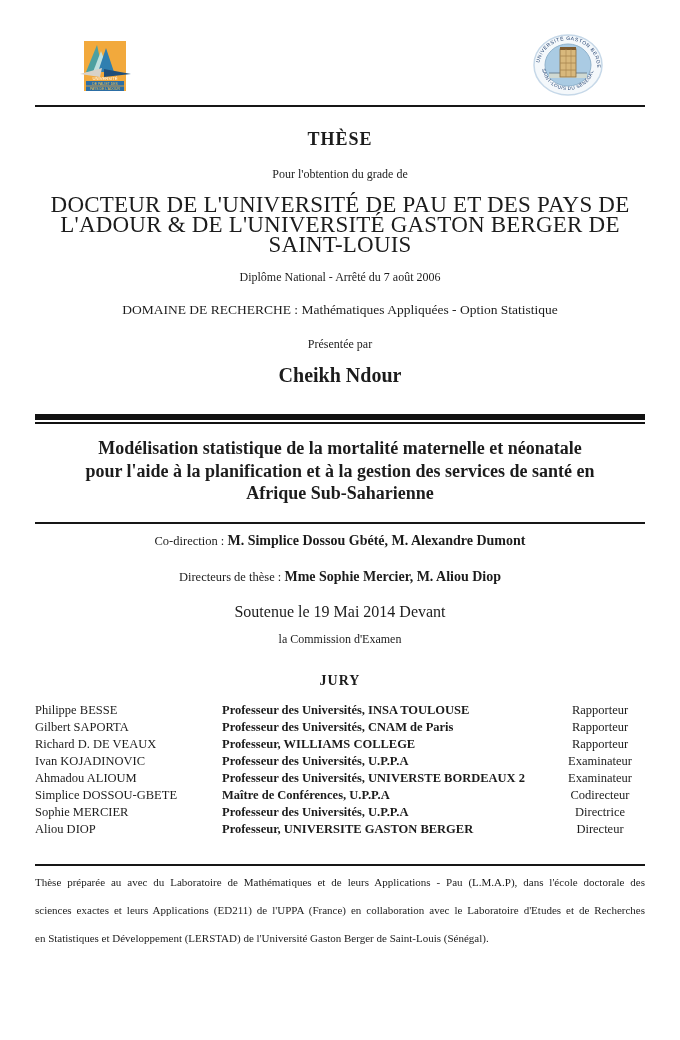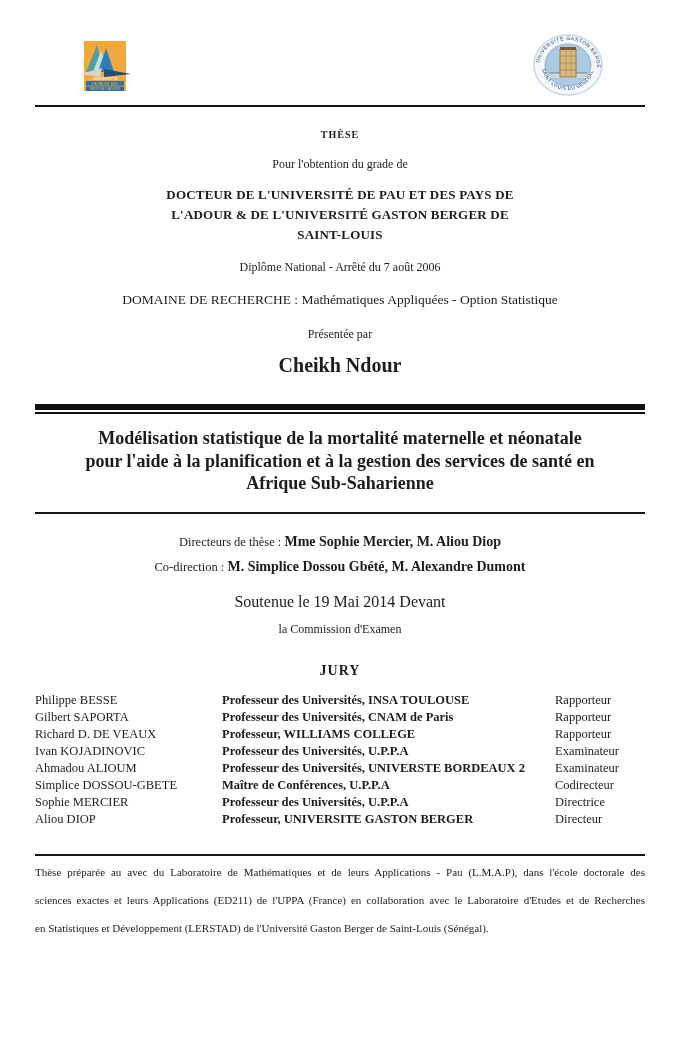--- a/index.html
+++ b/index.html
@@ -9,23 +9,23 @@
     overflow:hidden;
   }
   .content{padding:0 35px;}
   
   .header{position:relative;height:105px;}
   .logo-left{position:absolute;left:76px;top:38px;}
   .logo-right{position:absolute;left:531px;top:33px;}
   .rule-header{border-top:2px solid #161616;margin:0 35px;}
   
   .c{text-align:center;}
-  .these{font-size:10px;font-weight:bold;letter-spacing:1px;margin-top:22px;}
+  .these{font-size:18px;font-weight:bold;letter-spacing:1px;margin-top:22px;}
   .obtention{font-size:12px;margin-top:17px;}
-  .degree{font-size:13px;font-weight:bold;line-height:20px;margin-top:13px;letter-spacing:.2px;}
+  .degree{font-size:23px;font-weight:normal;line-height:20px;margin-top:13px;letter-spacing:.2px;}
   .diplome{font-size:12px;margin-top:15px;}
   .domaine{font-size:13.5px;margin-top:17px;}
   .presentee{font-size:12px;margin-top:19px;}
   .author{font-size:20px;font-weight:bold;margin-top:12px;}
   
   .rule-thick{height:6px;background:#111;margin-top:27px;}
   .rule-thick-under{border-top:2px solid #111;margin-top:2px;}
   .thesis-title{font-size:18px;font-weight:bold;line-height:22.5px;margin-top:13px;}
   .rule-mid{border-top:2px solid #161616;margin-top:17px;}
   
@@ -35,21 +35,21 @@
   .codir-line{font-size:12.5px;margin-top:9px;}
   .codir-line .val{font-weight:bold;font-size:14px;}
   .soutenue{font-size:16px;margin-top:18px;}
   .commission{font-size:12px;margin-top:11px;}
   
   .jury-heading{font-size:14px;font-weight:bold;letter-spacing:1px;margin-top:26px;}
   .jury-table{margin-top:13px;font-size:12.5px;line-height:17px;}
   .jury-row{display:flex;}
   .jury-name{width:187px;flex:none;font-family:Liberation Serif, serif;}
   .jury-title{flex:1;font-weight:bold;}
-  .jury-role{width:90px;flex:none;text-align:left;}
+  .jury-role{width:90px;flex:none;text-align:center;}
   
   .rule-footer{border-top:2px solid #161616;margin-top:26px;}
   .footnote{margin-top:2px;font-size:11px;line-height:28px;}
   .fn-line{text-align:justify;text-align-last:justify;}
   .fn-line.last{text-align-last:left;}
 </style>
 </head>
 <body>
 
 <div class="page">
@@ -116,25 +116,25 @@
     <div class="rule-thick-under"></div>
 
     <div class="c thesis-title">
       <div>Modélisation statistique de la mortalité maternelle et néonatale</div>
       <div>pour l'aide à la planification et à la gestion des services de santé en</div>
       <div>Afrique Sub-Saharienne</div>
     </div>
 
     <div class="rule-mid"></div>
 
+    <div class="c codir-line">
+      <span class="lbl">Co-direction : </span><span class="val">M. Simplice Dossou Gbété, M. Alexandre Dumont</span>
+    </div>
     <div class="c dir-line">
       <span class="lbl">Directeurs de thèse : </span><span class="val">Mme Sophie Mercier, M. Aliou Diop</span>
-    </div>
-    <div class="c codir-line">
-      <span class="lbl">Co-direction : </span><span class="val">M. Simplice Dossou Gbété, M. Alexandre Dumont</span>
     </div>
     <div class="c soutenue">Soutenue le 19 Mai 2014 Devant</div>
     <div class="c commission">la Commission d'Examen</div>
 
     <div class="c jury-heading">JURY</div>
 
     <div class="jury-table">
       <div class="jury-row">
         <span class="jury-name">Philippe BESSE</span>
         <span class="jury-title">Professeur des Universités, INSA TOULOUSE</span>

